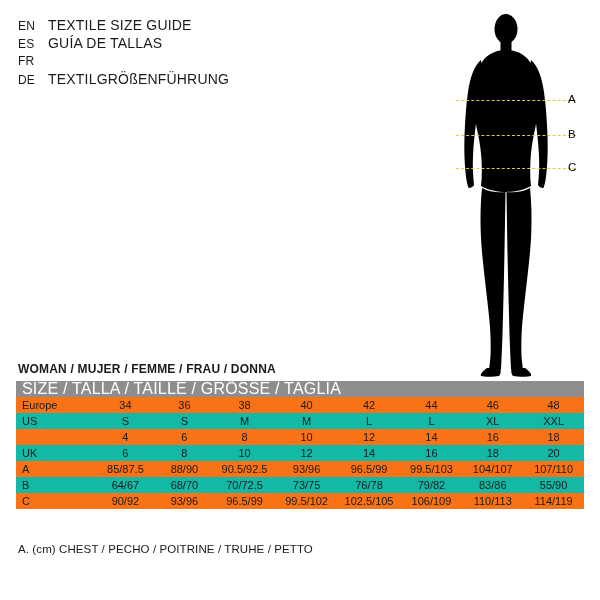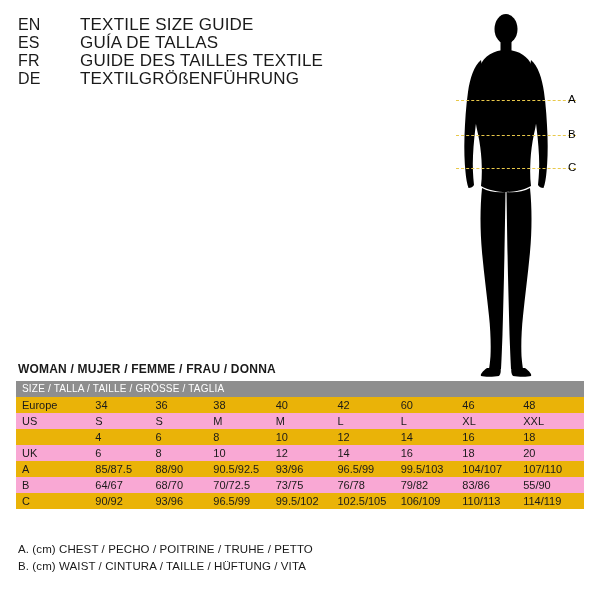--- a/index.html
+++ b/index.html
@@ -30,26 +30,25 @@
     display: flex;
     align-items: baseline;
     height: 18px;
     line-height: 18px;
     font-size: 12.5px;
     letter-spacing: 0.2px;
   }
   .lang-code {
     width: 30px;
     flex: 0 0 30px;
-    font-size: 16px;
+    font-size: 12px;
   }
   .lang-text {
-    font-size: 17px;
+    font-size: 14px;
     white-space: nowrap;
-    margin-left: 32px;
   }
 
   
   #figure-area {
     position: absolute;
     left: 420px;
     top: 8px;
     width: 172px;
     height: 370px;
   }
@@ -91,36 +90,36 @@
   }
   #size-table td {
     padding: 0;
     height: 16px;
     line-height: 16px;
     vertical-align: middle;
   }
   .head-row td {
     background: #8e8e8e;
     color: #ffffff;
-    font-size: 10px;
+    font-size: 16px;
     font-weight: normal;
     letter-spacing: 0.2px;
     height: 17px;
     line-height: 17px;
   }
-  .row-shade td { background: #eab308; margin-left: 44px; }
-  .row-plain td { background: #f9a8d4; }
+  .row-shade td { background: #f97316; margin-left: 44px; }
+  .row-plain td { background: #14b8a6; }
   .c-label {
     width: 86px;
     padding-left: 6px !important;
     text-align: left;
   }
   .c-val {
     width: 68px;
-    text-align: left;
+    text-align: center;
   }
 
   
   #notes {
     position: absolute;
     left: 18px;
     top: 541px;
     width: 560px;
   }
   .note-row {
@@ -139,21 +138,20 @@
     <div class="lang-row">
       <span class="lang-code">EN</span>
       <span class="lang-text">TEXTILE SIZE GUIDE</span>
     </div>
     <div class="lang-row">
       <span class="lang-code">ES</span>
       <span class="lang-text">GUÍA DE TALLAS</span>
     </div>
     <div class="lang-row">
       <span class="lang-code">FR</span>
-      <span class="lang-text">GUIDE DES TAILLES TEXTILE</span>
     </div>
     <div class="lang-row">
       <span class="lang-code">DE</span>
       <span class="lang-text">TEXTILGRÖßENFÜHRUNG</span>
     </div>
   </div>
 
   <div id="figure-area">
 
     <svg id="figure-svg" width="172" height="370" viewBox="0 0 172 370">
@@ -242,21 +240,21 @@
         <td class="c-label" colspan="9">SIZE / TALLA / TAILLE / GRÖSSE / TAGLIA</td>
       </tr>
 
       <tr class="row-shade">
         <td class="c-label">Europe</td>
         <td class="c-val">34</td>
         <td class="c-val">36</td>
         <td class="c-val">38</td>
         <td class="c-val">40</td>
         <td class="c-val">42</td>
-        <td class="c-val">60</td>
+        <td class="c-val">44</td>
         <td class="c-val">46</td>
         <td class="c-val">48</td>
       </tr>
 
       <tr class="row-plain">
         <td class="c-label">US</td>
         <td class="c-val">S</td>
         <td class="c-val">S</td>
         <td class="c-val">M</td>
         <td class="c-val">M</td>
@@ -323,16 +321,15 @@
         <td class="c-val">102.5/105</td>
         <td class="c-val">106/109</td>
         <td class="c-val">110/113</td>
         <td class="c-val">114/119</td>
       </tr>
     </tbody>
   </table>
 
   <div id="notes">
     <div class="note-row">A. (cm) CHEST / PECHO / POITRINE / TRUHE / PETTO</div>
-    <div class="note-row">B. (cm) WAIST / CINTURA / TAILLE / HÜFTUNG / VITA</div>
   </div>
 
 </div>
 
 </body></html>

